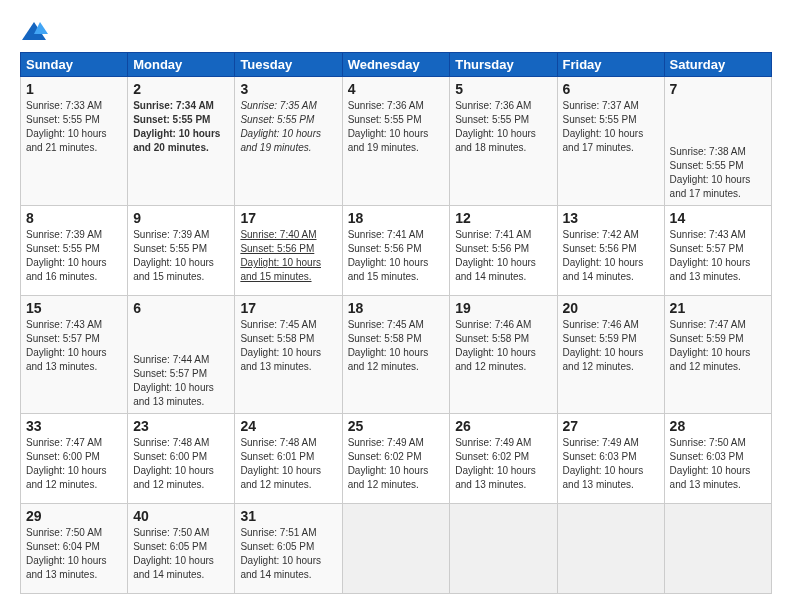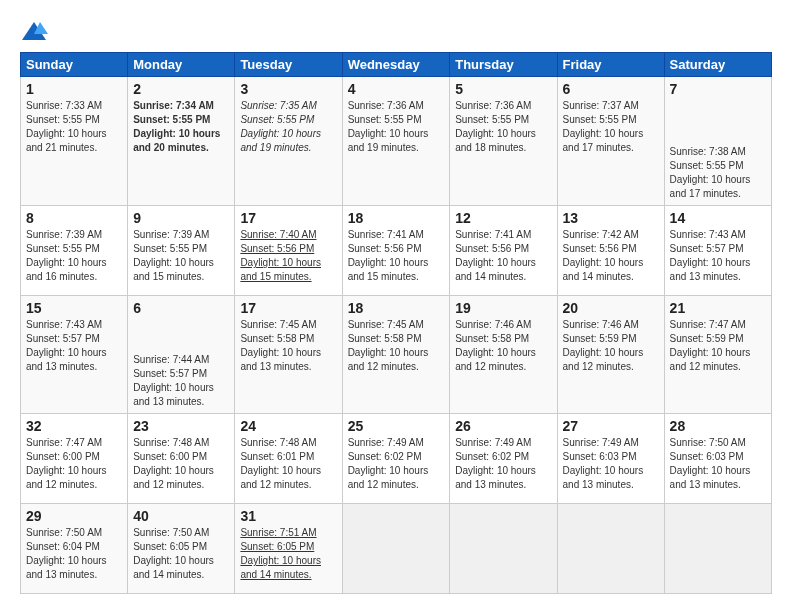--- a/index.html
+++ b/index.html
@@ -269,21 +269,21 @@
         <td>
           <span class="day-number">21</span>
           <div class="day-info" style="white-space: pre-line;">Sunrise: 7:47 AM
 Sunset: 5:59 PM
 Daylight: 10 hours
 and 12 minutes.</div>
         </td>
       </tr>
       <tr>
         <td>
-          <span class="day-number">32</span>
+          <span class="day-number">33</span>
           <div class="day-info" style="white-space: pre-line;">Sunrise: 7:47 AM
 Sunset: 6:00 PM
 Daylight: 10 hours
 and 12 minutes.</div>
         </td>
         <td>
           <span class="day-number">23</span>
           <div class="day-info" style="white-space: pre-line;">Sunrise: 7:48 AM
 Sunset: 6:00 PM
 Daylight: 10 hours
@@ -335,21 +335,21 @@
         </td>
         <td>
           <span class="day-number">40</span>
           <div class="day-info" style="white-space: pre-line;">Sunrise: 7:50 AM
 Sunset: 6:05 PM
 Daylight: 10 hours
 and 14 minutes.</div>
         </td>
         <td>
           <span class="day-number">31</span>
-          <div class="day-info" style="white-space: pre-line; text-decoration: underline;">Sunrise: 7:51 AM
+          <div class="day-info" style="white-space: pre-line;">Sunrise: 7:51 AM
 Sunset: 6:05 PM
 Daylight: 10 hours
 and 14 minutes.</div>
         </td>
         <td class="empty-cell"></td>
         <td class="empty-cell"></td>
         <td class="empty-cell"></td>
         <td class="empty-cell"></td>
       </tr>
     </tbody>

